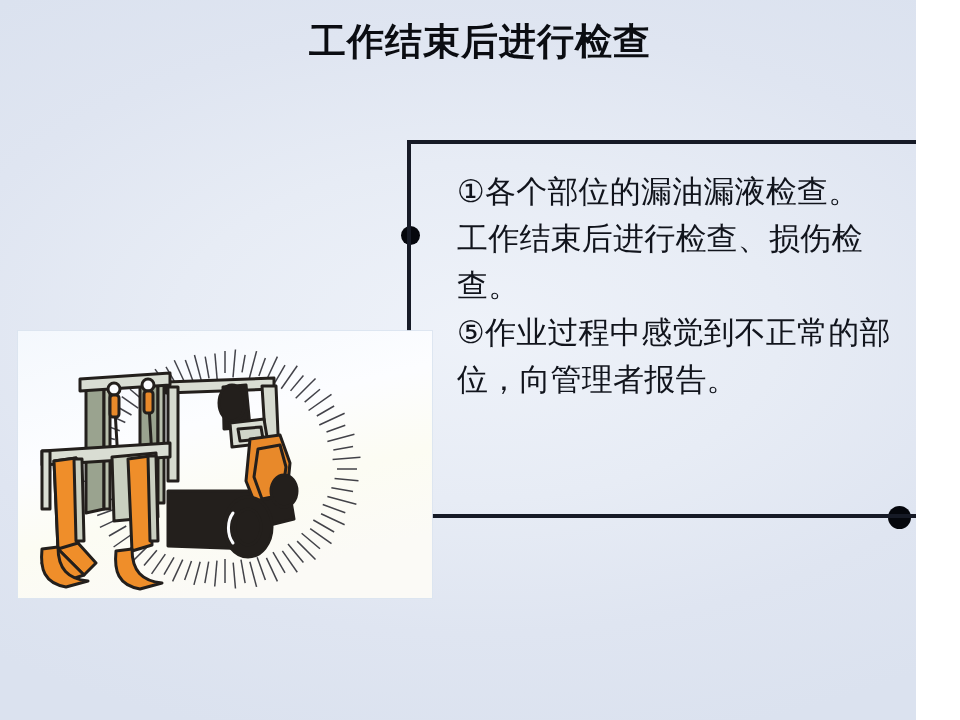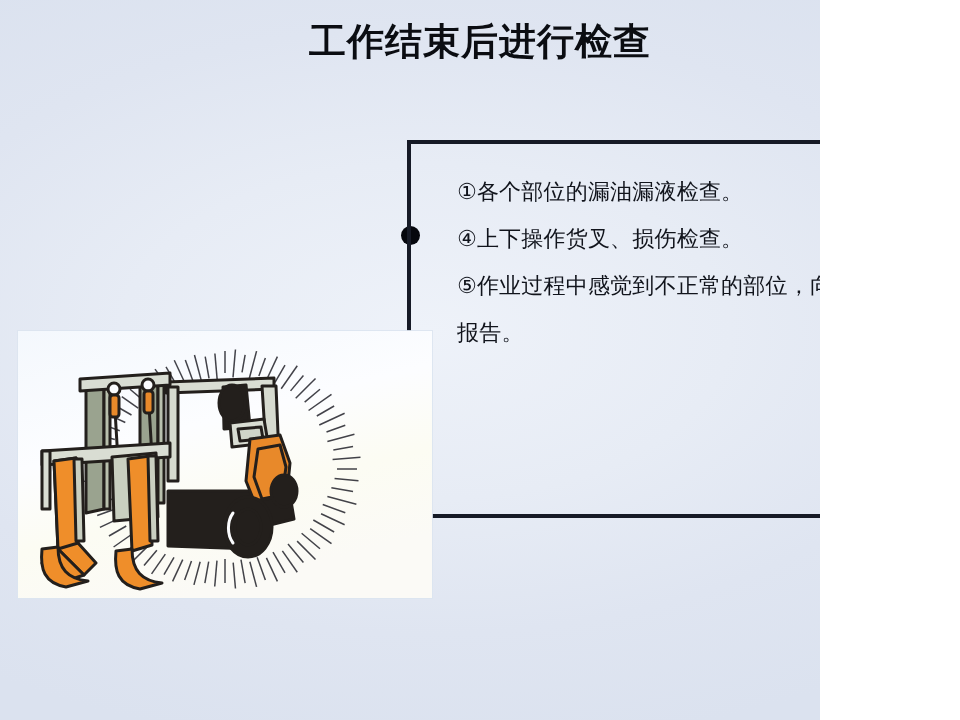--- a/index.html
+++ b/index.html
@@ -8,21 +8,21 @@
   }
   body {
     width: 960px;
     height: 720px;
     overflow: hidden;
     font-family: "DejaVu Sans", "Liberation Sans", sans-serif;
   }
 
   #slide {
     position: relative;
-    width: 820px;
+    width: 916px;
     height: 720px;
     background: #dde4f0;
     background-image:
       radial-gradient(ellipse 760px 420px at 52% 46%, #eef2f9 0%, #e7ecf5 40%, #dfe5f1 72%, #dbe2ef 100%);
     overflow: hidden;
   }
 
   
   #title {
     position: absolute;
@@ -48,21 +48,21 @@
     box-sizing: border-box;
     border: 4px solid #161a26;
     background: transparent;
   }
 
   #callout-text {
     position: absolute;
     left: 46px;
     top: 24px;
     width: 452px;
-    font-size: 22px;
+    font-size: 31px;
     line-height: 47px;
     color: #11141c;
     letter-spacing: 0.2px;
   }
   #callout-text .ln {
     white-space: pre-wrap;
   }
 
   .node-dot {
     position: absolute;
@@ -103,21 +103,21 @@
 <div id="slide">
 
   <div id="title">工作结束后进行检查</div>
 
   <div class="node-dot" id="dot-left"></div>
   <div class="node-dot" id="dot-bottom-right"></div>
 
   <div id="callout">
     <div id="callout-text">
       <div class="ln">①各个部位的漏油漏液检查。</div>
-      <div class="ln">④上下操作货叉、损伤检查。</div>
+      <div class="ln">工作结束后进行检查、损伤检查。</div>
       <div class="ln">⑤作业过程中感觉到不正常的部位，向管理者报告。</div>
     </div>
   </div>
 
   <div id="photo">
     <svg width="414" height="267" viewBox="0 0 414 267" xmlns="http://www.w3.org/2000/svg">
       <defs>
         <linearGradient id="photobg" x1="0" y1="0" x2="0.4" y2="1">
           <stop offset="0%" stop-color="#f4f8fd"></stop>
           <stop offset="45%" stop-color="#fcfdff"></stop>

